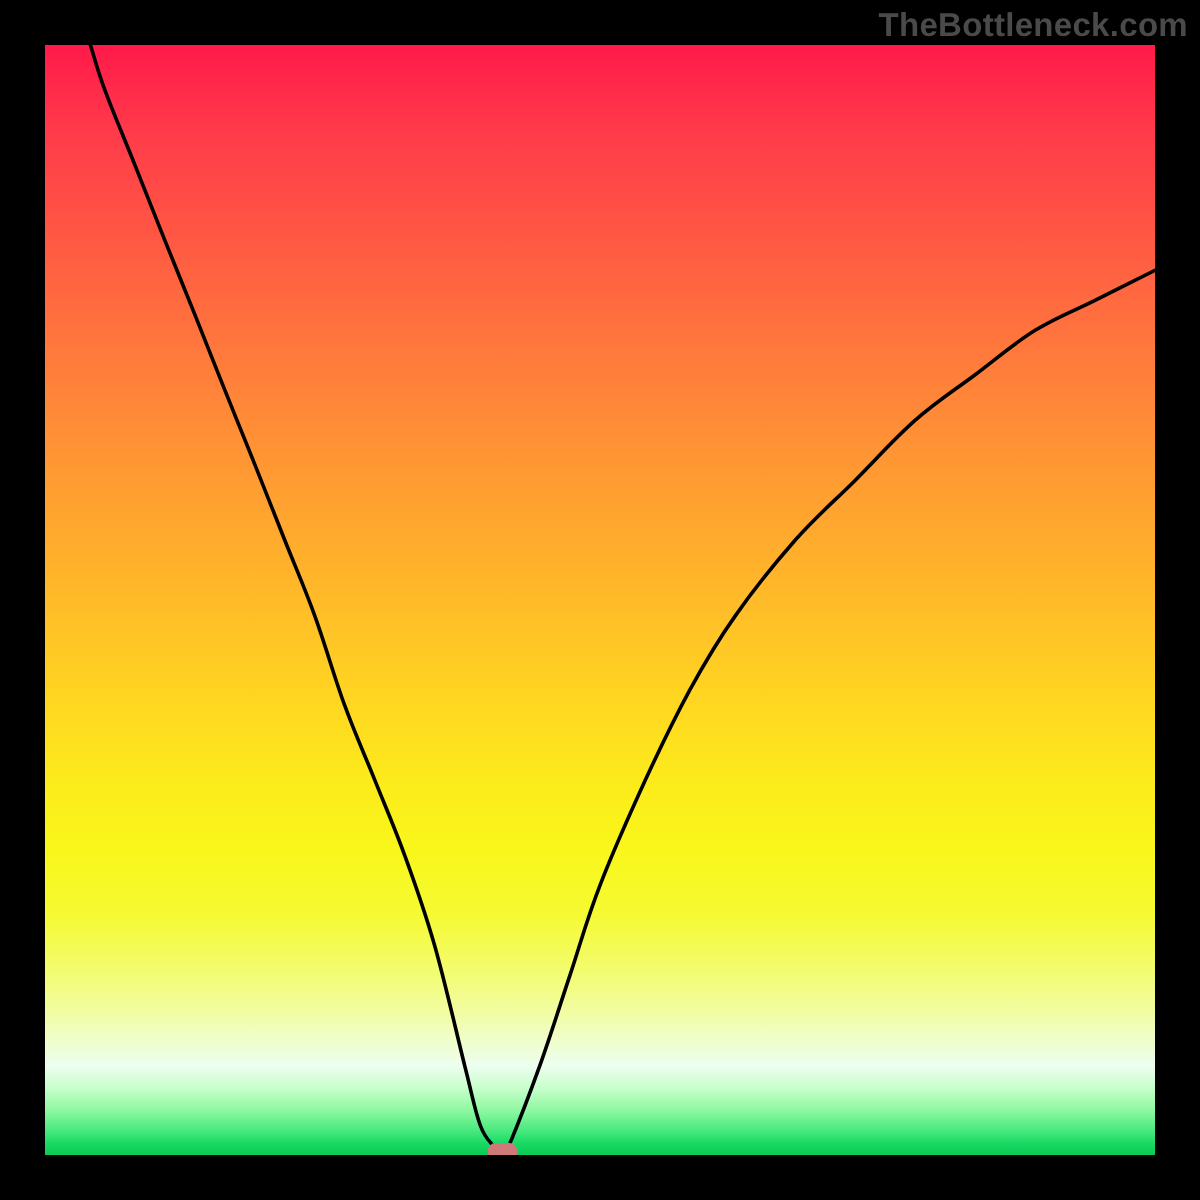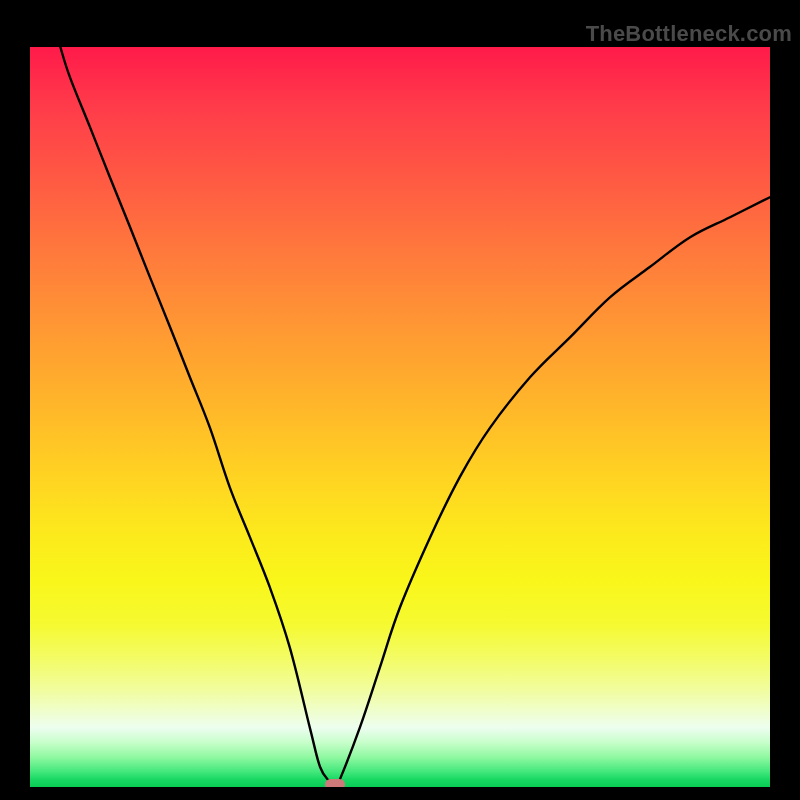--- a/index.html
+++ b/index.html
@@ -9,21 +9,20 @@
     height: 800px;
     background: #000;
     overflow: hidden;
     font-family: Arial, Helvetica, sans-serif;
   }
   .frame {
     position: absolute;
     left: 0; top: 0;
     width: 800px; height: 640px;
     background: #000;
-    margin-top: 17px;
   }
   .plot-area {
     position: absolute;
     left: 30px;
     top: 30px;
     width: 740px;
     height: 740px;
     overflow: hidden;
   }
   .gradient {

